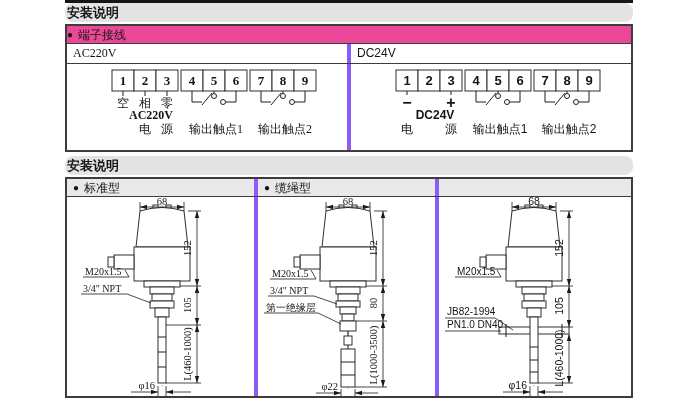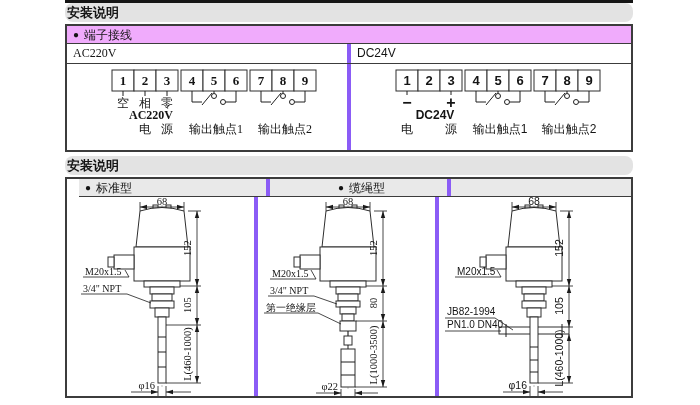--- a/index.html
+++ b/index.html
@@ -5,32 +5,32 @@
   html,body{margin:0;padding:0;}
   body{
     width:700px;height:405px;background:#ffffff;position:relative;
     font-family:"Liberation Sans","DejaVu Sans",sans-serif;color:#141414;
     -webkit-font-smoothing:antialiased;
   }
   .content{position:absolute;left:65px;top:0;width:568px;}
   .topbar{height:3px;background:#151515;}
   .band{height:19px;line-height:19px;background:#e3e3e3;font-size:13px;font-weight:bold;padding-left:2px;border-radius:8px;}
   .tbl{margin-top:2px;border:2px solid #3c3c3c;background:#fff;}
-  .row-head{height:17px;line-height:17px;background:#f0abfc;border-bottom:1px solid #3c3c3c;font-size:12px;padding-left:6px;}
+  .row-head{height:17px;line-height:17px;background:#ec4899;border-bottom:1px solid #3c3c3c;font-size:12px;}
   .row-labels{display:flex;border-bottom:1px solid #3c3c3c;}
   .row-labels .cell{flex:1;height:19px;line-height:19px;font-size:12px;padding-left:6px;box-sizing:border-box;}
   .row-wiring{display:flex;}
   .row-wiring .cell{flex:1;height:86px;box-sizing:border-box;overflow:hidden;}
   .bdr{border-right:4px solid #8b5cf6;font-family:Liberation Serif, serif;}
   .gap{margin-top:4px;}
-  .t2-head{display:flex;background:#e9e9e9;border-bottom:1px solid #3c3c3c;margin-left:12px;}
+  .t2-head{display:flex;background:#e9e9e9;border-bottom:1px solid #3c3c3c;}
   .t2-head .hc{height:17px;line-height:17px;font-size:12px;padding-left:6px;box-sizing:border-box;}
   .t2-body{display:flex;}
   .t2-body .dc{height:199px;box-sizing:border-box;overflow:hidden;}
-  .w1{width:191px;}.w2{width:181px;text-align:center;}.w3{width:190px;}
+  .w1{width:191px;}.w2{width:181px;}.w3{width:190px;}
   .bullet{margin-right:5px;font-size:10px;vertical-align:1px;}
   svg text{fill:#141414;}
   .cn{font-size:12px;}
   .num{font-size:13px;font-weight:bold;}
   .dim{font-size:10.5px;}
   .lbl{font-size:10px;}
   .part{fill:#ffffff;stroke:#2e2e2e;stroke-width:1;}
   .dln{stroke:#1a1a1a;stroke-width:0.8;fill:none;}
   .arr{fill:#1a1a1a;stroke:none;}
   .wire{stroke:#1f1f1f;stroke-width:1;fill:none;}

